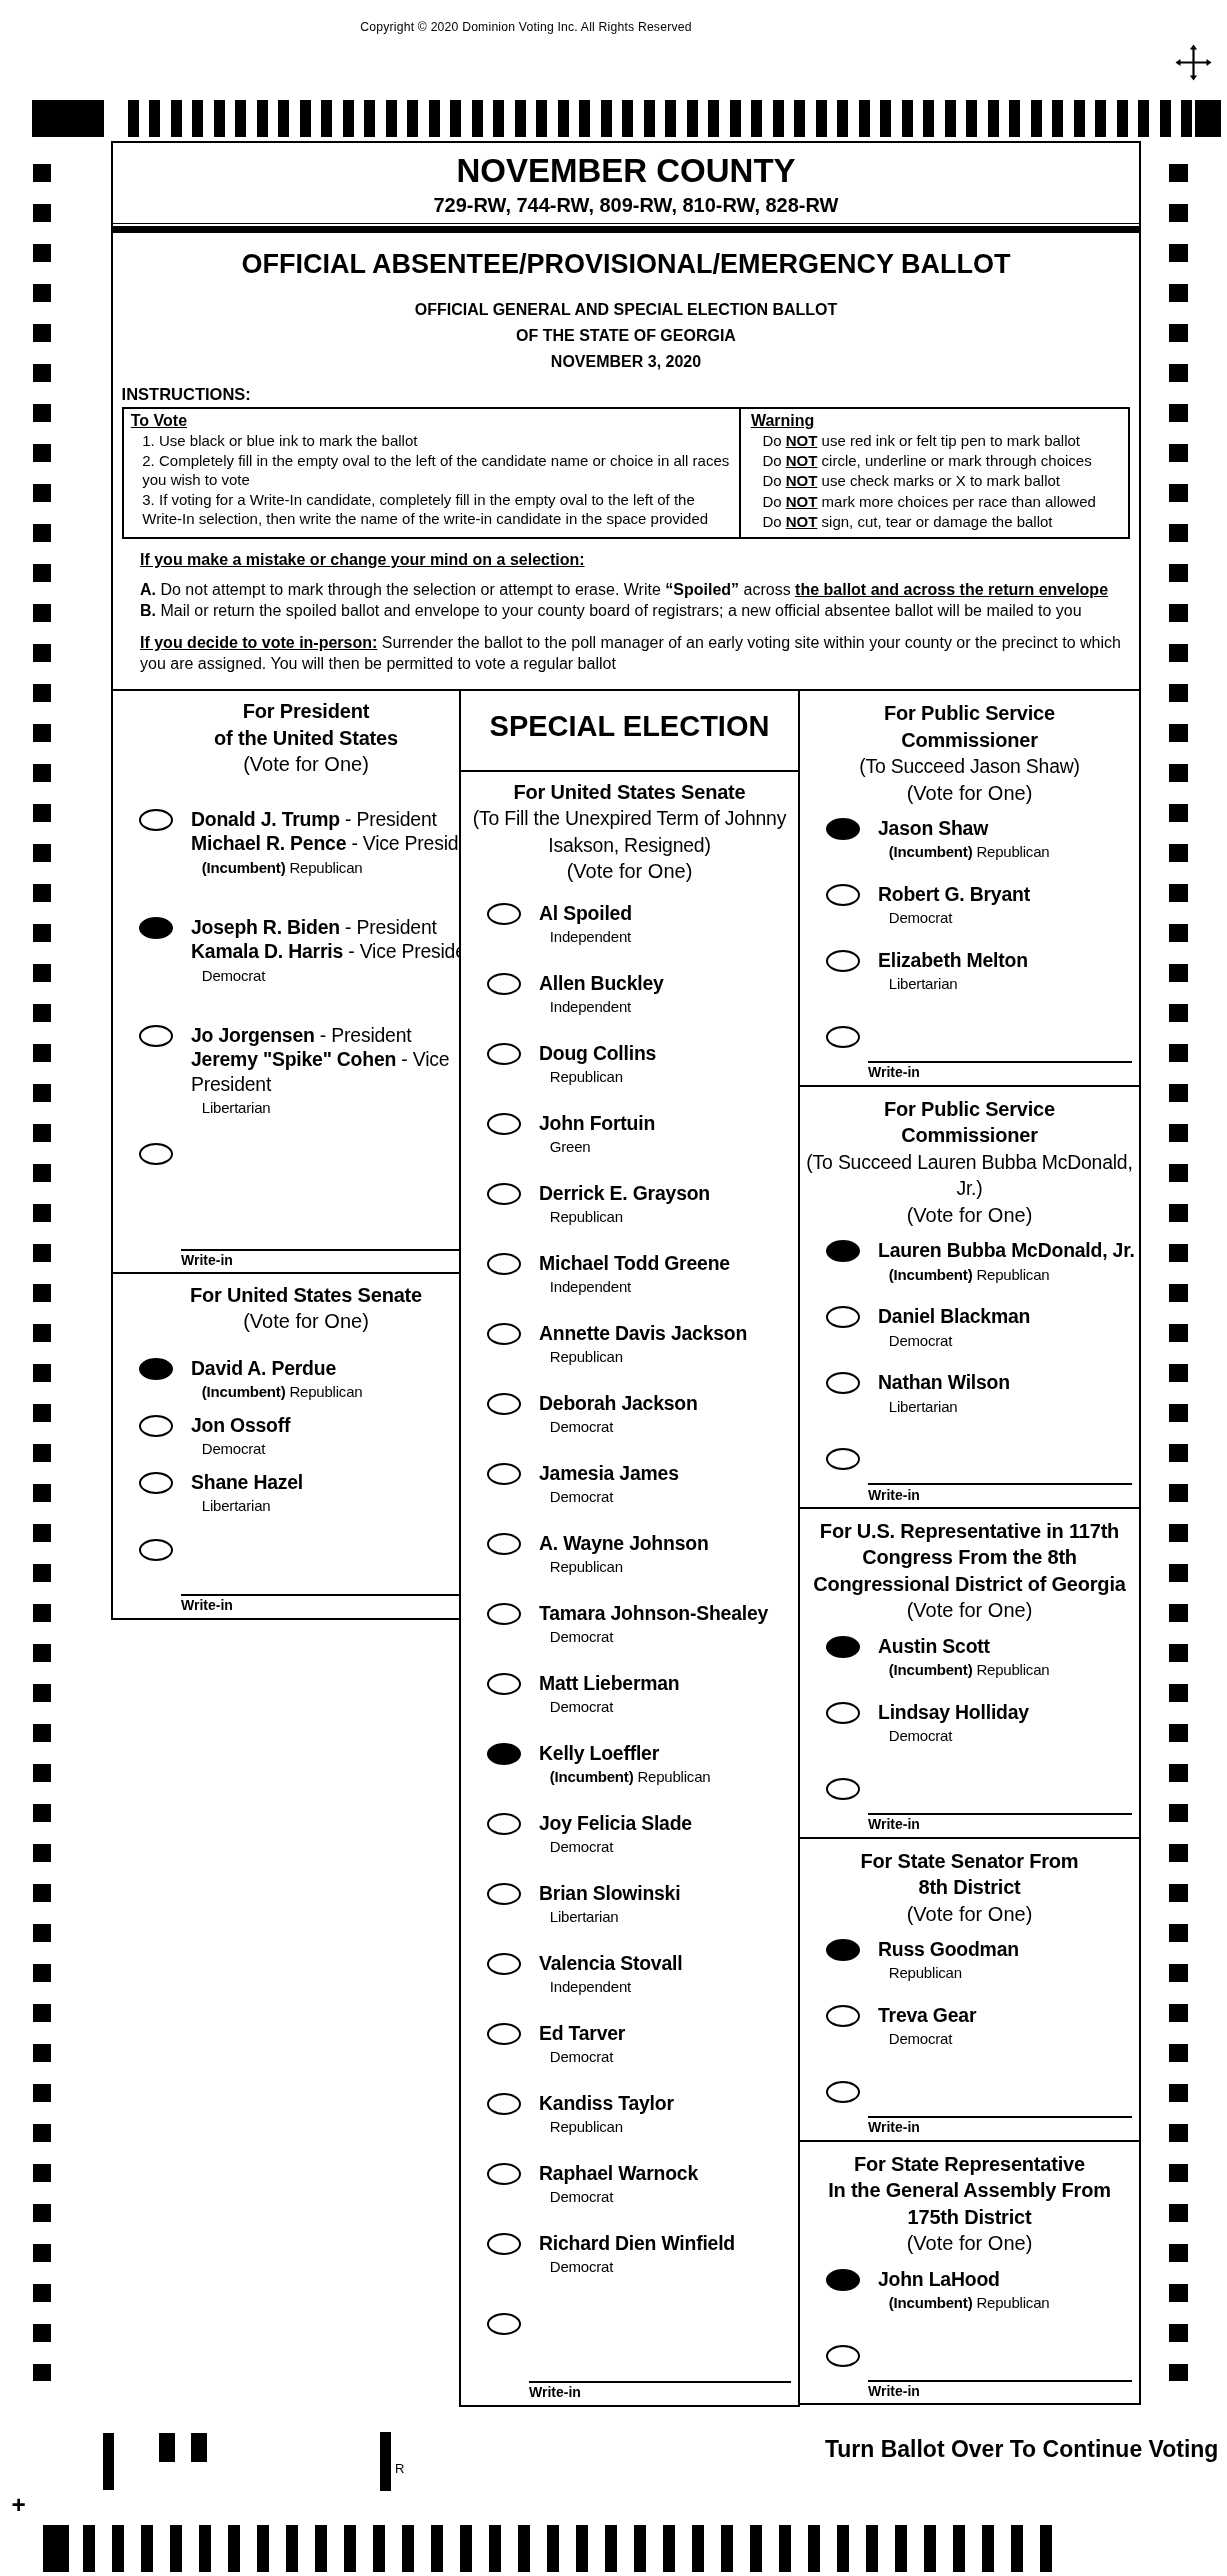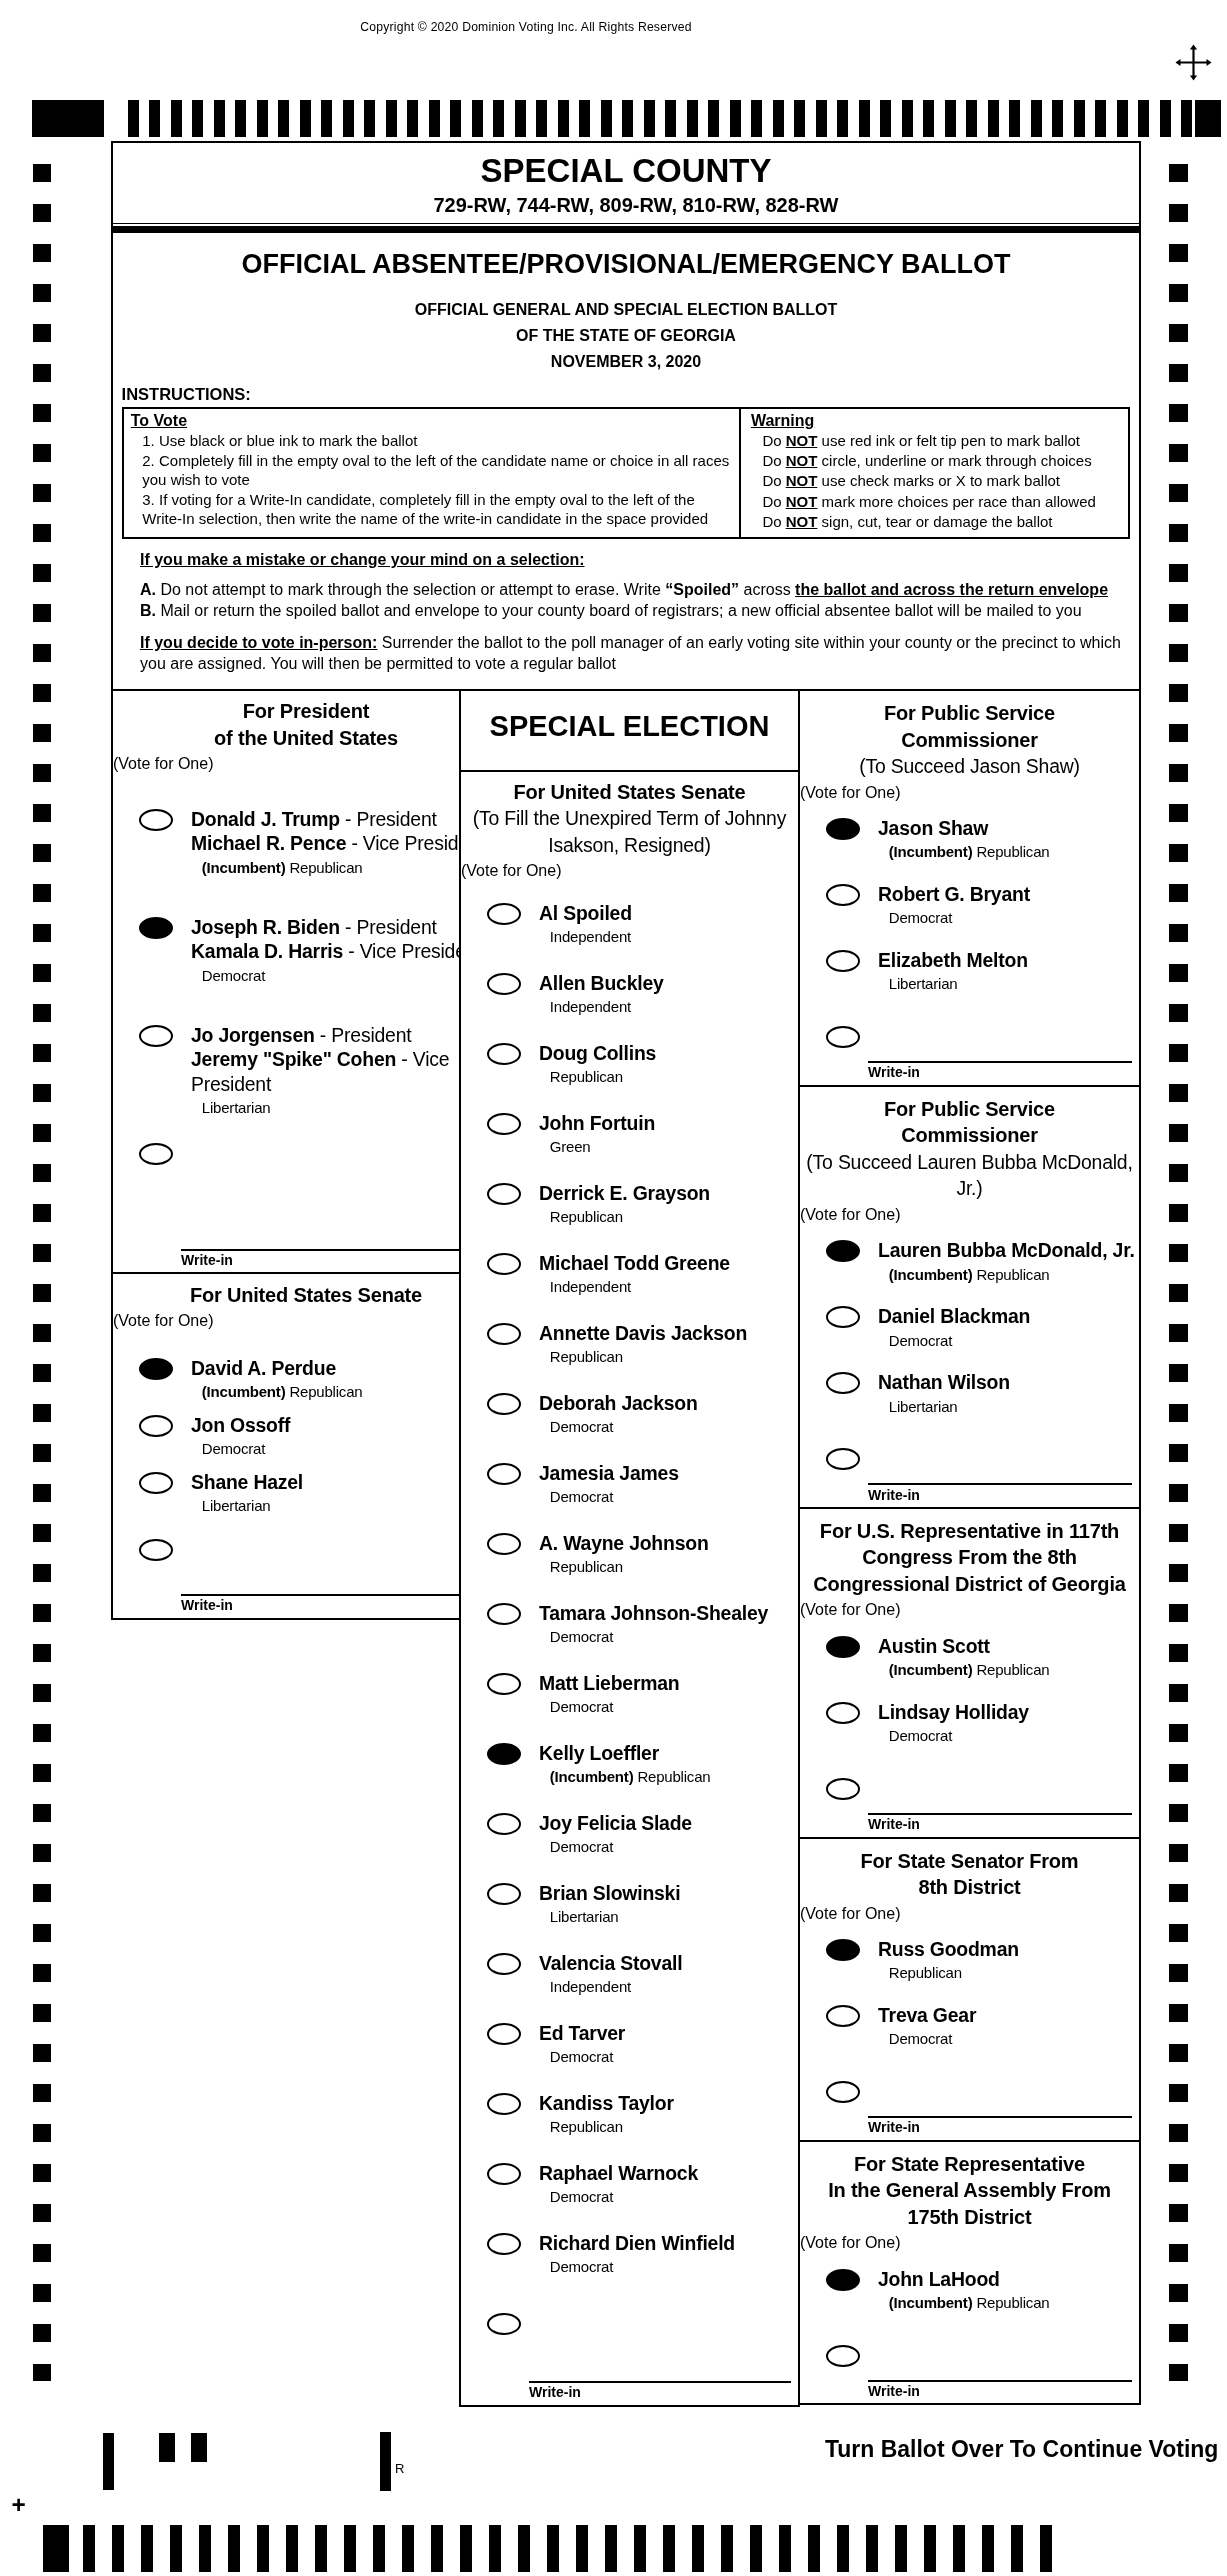--- a/index.html
+++ b/index.html
@@ -57,21 +57,21 @@
   .col-left  { left:111px; width:388px; border-left:2.9px solid #000; border-bottom:2.9px solid #000; }
   .col-mid   { left:459px; width:341px; border-left:2.2px solid #000; border-right:2.2px solid #000; border-bottom:2.9px solid #000; }
   .col-right { left:800px; width:341px; border-right:2.9px solid #000; border-bottom:2.9px solid #000; }
 
   .banner { text-align:center; font-weight:bold; font-size:29px; padding:18.7px 0 27px;
             border-bottom:2.2px solid #000; }
   .race { border-bottom:2.2px solid #000; padding-top:9px; }
   .race:last-child { border-bottom:none; }
   .race-title { font-weight:bold; font-size:20px; line-height:26.5px; text-align:center; letter-spacing:-0.2px; }
   .race-sub { font-size:19.4px; line-height:26.5px; text-align:center; letter-spacing:-0.2px; }
-  .vote-for { font-size:16px; line-height:26.5px; text-align:left; margin-bottom:10px; }
+  .vote-for { font-size:20px; line-height:26.5px; text-align:center; margin-bottom:10px; }
   .race.pres { padding-top:7.2px; }  .race.pres .vote-for { margin-bottom:29px; }
   .race.senate { padding-top:7.2px; } .race.senate .vote-for { margin-bottom:21.5px; }
   .race.mid { padding-top:7.2px; }    .race.mid .vote-for { margin-bottom:16px; }
 
   .cand { display:flex; align-items:flex-start; padding-left:26px; min-height:66px; }
   .race.pres .cand { min-height:108px; }
   .race.senate .cand { min-height:57px; }
   .race.mid .cand { min-height:70px; }
   .cand.empty { min-height:37px; margin-top:10px; }
   .oval { width:34px; height:22px; border:2.2px solid #000; border-radius:50%; flex:none;
@@ -98,21 +98,21 @@
   </svg>
 
   <div class="tm-top-block"></div>
   <div class="tm-top-bars"></div>
   <div class="tm-top-end"></div>
   <div class="tm-left"></div>
   <div class="tm-right"></div>
 
   <div class="ballot-box">
     <div class="county-block">
-      <div class="county">SPECIAL COUNTY</div>
+      <div class="county">NOVEMBER COUNTY</div>
       <div class="precincts">729-RW, 744-RW, 809-RW, 810-RW, 828-RW</div>
     </div>
     <div class="thin-rule"></div>
     <div class="thick-rule"></div>
     <div class="ballot-title">OFFICIAL ABSENTEE/PROVISIONAL/EMERGENCY BALLOT</div>
     <div class="ballot-sub-wrap">
       <div class="ballot-sub">OFFICIAL GENERAL AND SPECIAL ELECTION BALLOT</div>
       <div class="ballot-sub">OF THE STATE OF GEORGIA</div>
       <div class="ballot-sub">NOVEMBER 3, 2020</div>
     </div>

